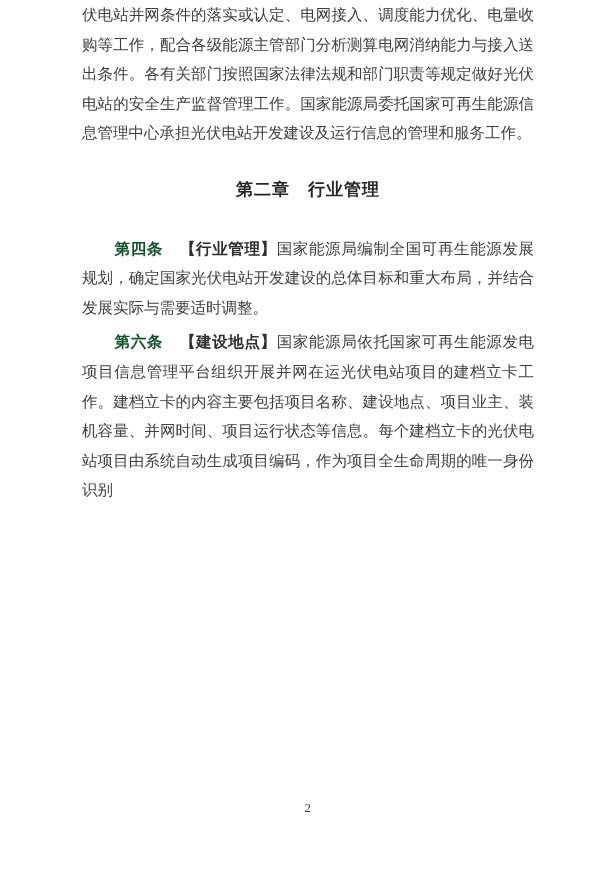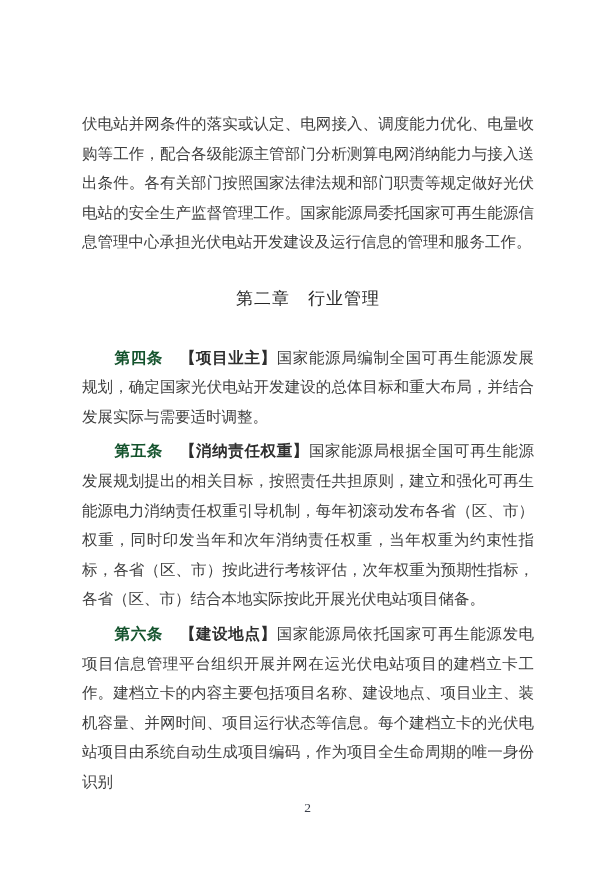--- a/index.html
+++ b/index.html
@@ -13,41 +13,40 @@
     height: 870px;
     background: #ffffff;
     overflow: hidden;
     font-family: "Liberation Serif", "DejaVu Serif", serif;
   }
   .content {
     position: absolute;
     left: 82px;
     top: 0;
     width: 452px;
-    padding-top: 109px;
     box-sizing: content-box;
   }
   p.body-para {
     margin: 0 0 5px 0;
     font-size: 15.5px;
     line-height: 29.6px;
     color: #3f3f3f;
     text-align: justify;
     text-justify: inter-character;
     text-align-last: left;
     letter-spacing: 0;
   }
   p.indent {
     text-indent: 2.1em;
   }
   .chapter-heading {
     margin: 27px 0 29px 0;
     font-family: "Liberation Sans", "DejaVu Sans", sans-serif;
     font-size: 17px;
-    font-weight: normal;
+    font-weight: bold;
     line-height: 29.6px;
     color: #262626;
     text-align: center;
     letter-spacing: 1px;
   }
   .article-number {
     font-weight: bold;
     color: #14532d;
     margin-right: 1.1em;
   }
@@ -69,22 +68,21 @@
 </head>
 <body>
 
 <div class="page">
   <div class="content">
 
     <p class="body-para">伏电站并网条件的落实或认定、电网接入、调度能力优化、电量收购等工作，配合各级能源主管部门分析测算电网消纳能力与接入送出条件。各有关部门按照国家法律法规和部门职责等规定做好光伏电站的安全生产监督管理工作。国家能源局委托国家可再生能源信息管理中心承担光伏电站开发建设及运行信息的管理和服务工作。</p>
 
     <div class="chapter-heading">第二章　行业管理</div>
 
-    <p class="body-para indent"><span class="article-number">第四条</span><span class="article-title">【项目业主】</span><span>国家能源局编制全国可再生能源发展规划，确定国家光伏电站开发建设的总体目标和重大布局，并结合发展实际与需要适时调整。</span></p>
+    <p class="body-para indent"><span class="article-number">第四条</span><span class="article-title">【行业管理】</span><span>国家能源局编制全国可再生能源发展规划，确定国家光伏电站开发建设的总体目标和重大布局，并结合发展实际与需要适时调整。</span></p>
 
-    <p class="body-para indent"><span class="article-number">第五条</span><span class="article-title">【消纳责任权重】</span><span>国家能源局根据全国可再生能源发展规划提出的相关目标，按照责任共担原则，建立和强化可再生能源电力消纳责任权重引导机制，每年初滚动发布各省（区、市）权重，同时印发当年和次年消纳责任权重，当年权重为约束性指标，各省（区、市）按此进行考核评估，次年权重为预期性指标，各省（区、市）结合本地实际按此开展光伏电站项目储备。</span></p>
 
     <p class="body-para indent"><span class="article-number">第六条</span><span class="article-title">【建设地点】</span><span>国家能源局依托国家可再生能源发电项目信息管理平台组织开展并网在运光伏电站项目的建档立卡工作。建档立卡的内容主要包括项目名称、建设地点、项目业主、装机容量、并网时间、项目运行状态等信息。每个建档立卡的光伏电站项目由系统自动生成项目编码，作为项目全生命周期的唯一身份识别</span></p>
 
   </div>
 
   <div class="page-number">2</div>
 </div>
 
 </body></html>

